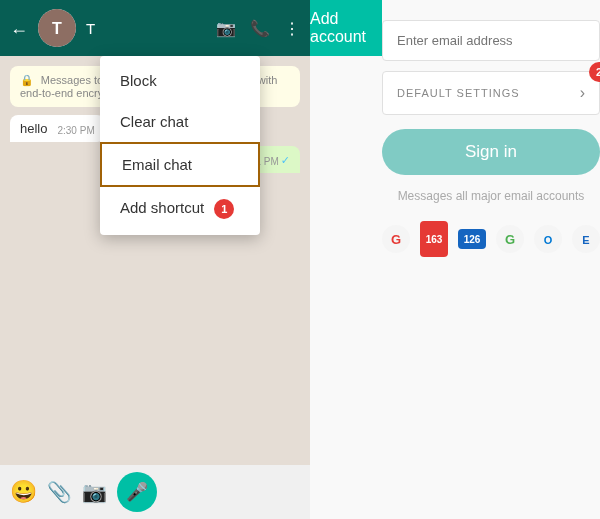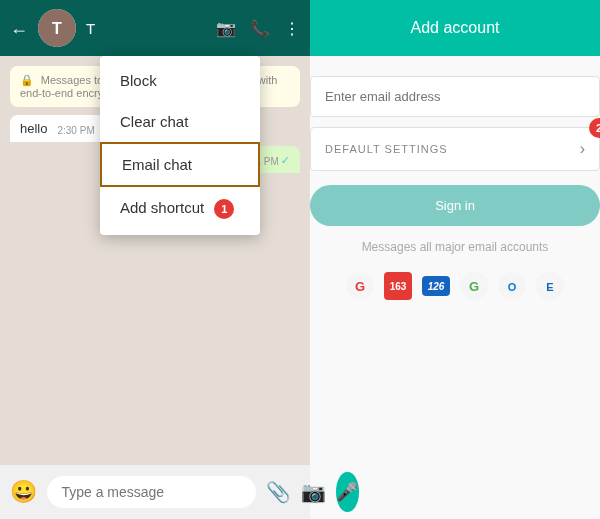--- a/index.html
+++ b/index.html
@@ -224,21 +224,21 @@
       color: white;
       font-size: 18px;
     }
 
     
     .right-panel {
       width: 290px;
       height: 519px;
       background: #f9f9f9;
       display: flex;
-      flex-direction: column;
+      flex-direction: row;
     }
 
     .add-account-header {
       background: #00bfa5;
       height: 56px;
       display: flex;
       align-items: center;
       justify-content: center;
     }
 
@@ -329,21 +329,21 @@
       font-size: 11px;
       font-weight: bold;
     }
 
     .sign-in-btn {
       background: #80cbc4;
       border: none;
       border-radius: 24px;
       padding: 13px;
       color: white;
-      font-size: 13px;
+      font-size: 17px;
       text-align: center;
       cursor: pointer;
       margin-top: 4px;
     }
 
     .supports-text {
       text-align: center;
       font-size: 12px;
       color: #aaa;
       margin-top: 4px;
@@ -361,21 +361,21 @@
       width: 30px;
       height: 30px;
       border-radius: 50%;
       display: flex;
       align-items: center;
       justify-content: center;
       font-size: 12px;
       font-weight: bold;
     }
 
-    .icon-163 { background: #e53935; color: white; font-size: 10px; font-weight: bold; border-radius: 4px; width: 28px; height: 28px; }
+    .icon-163 { background: #e53935; color: white; font-size: 10px; font-weight: bold; border-radius: 4px; width: 28px; height: 36px; }
     .icon-126 { background: #1565c0; color: white; font-size: 10px; font-weight: bold; border-radius: 4px; width: 28px; height: 20px; }
   </style>
 </head>
 <body>
 
 <div class="left-panel">
 
   <div class="chat-header">
     <span class="back-arrow">←</span>
     <div class="avatar-circle">
@@ -431,21 +431,20 @@
           <span>Yanan</span>
           <span class="bubble-time">2:31 PM</span>
           <span class="check-mark">✓</span>
         </div>
       </div>
     </div>
   </div>
 
   <div class="chat-bottom">
     <span class="emoji-btn">😀</span>
-    <input class="message-input" type="text" placeholder="Type a message" style="">
     <span class="attach-btn">📎</span>
     <span class="camera-btn">📷</span>
     <div class="mic-btn">
       <span>🎤</span>
     </div>
   </div>
 </div>
 
 <div class="right-panel">
 
@@ -469,21 +468,21 @@
 
     <div class="email-icons-row">
 
       <svg width="28" height="28" viewBox="0 0 28 28">
         <circle cx="14" cy="14" r="14" fill="#f5f5f5"></circle>
         <text x="14" y="19" text-anchor="middle" font-size="13" font-weight="bold" fill="#e53935">G</text>
       </svg>
 
       <div class="icon-163 email-icon-circle" style="display:flex;align-items:center;justify-content:center;">163</div>
 
-      <div class="icon-126 email-icon-circle" style="display:flex;align-items:center;justify-content:center;font-style:italic;">126</div>
+      <div class="icon-126 email-icon-circle" style="display:flex;align-items:center;justify-content:center;">126</div>
 
       <svg width="28" height="28" viewBox="0 0 28 28">
         <circle cx="14" cy="14" r="14" fill="#f5f5f5"></circle>
         <text x="14" y="19" text-anchor="middle" font-size="13" font-weight="bold" fill="#4caf50">G</text>
       </svg>
 
       <svg width="28" height="28" viewBox="0 0 28 28">
         <circle cx="14" cy="14" r="14" fill="#f5f5f5"></circle>
         <text x="14" y="19" text-anchor="middle" font-size="11" font-weight="bold" fill="#0078d4">O</text>
       </svg>

